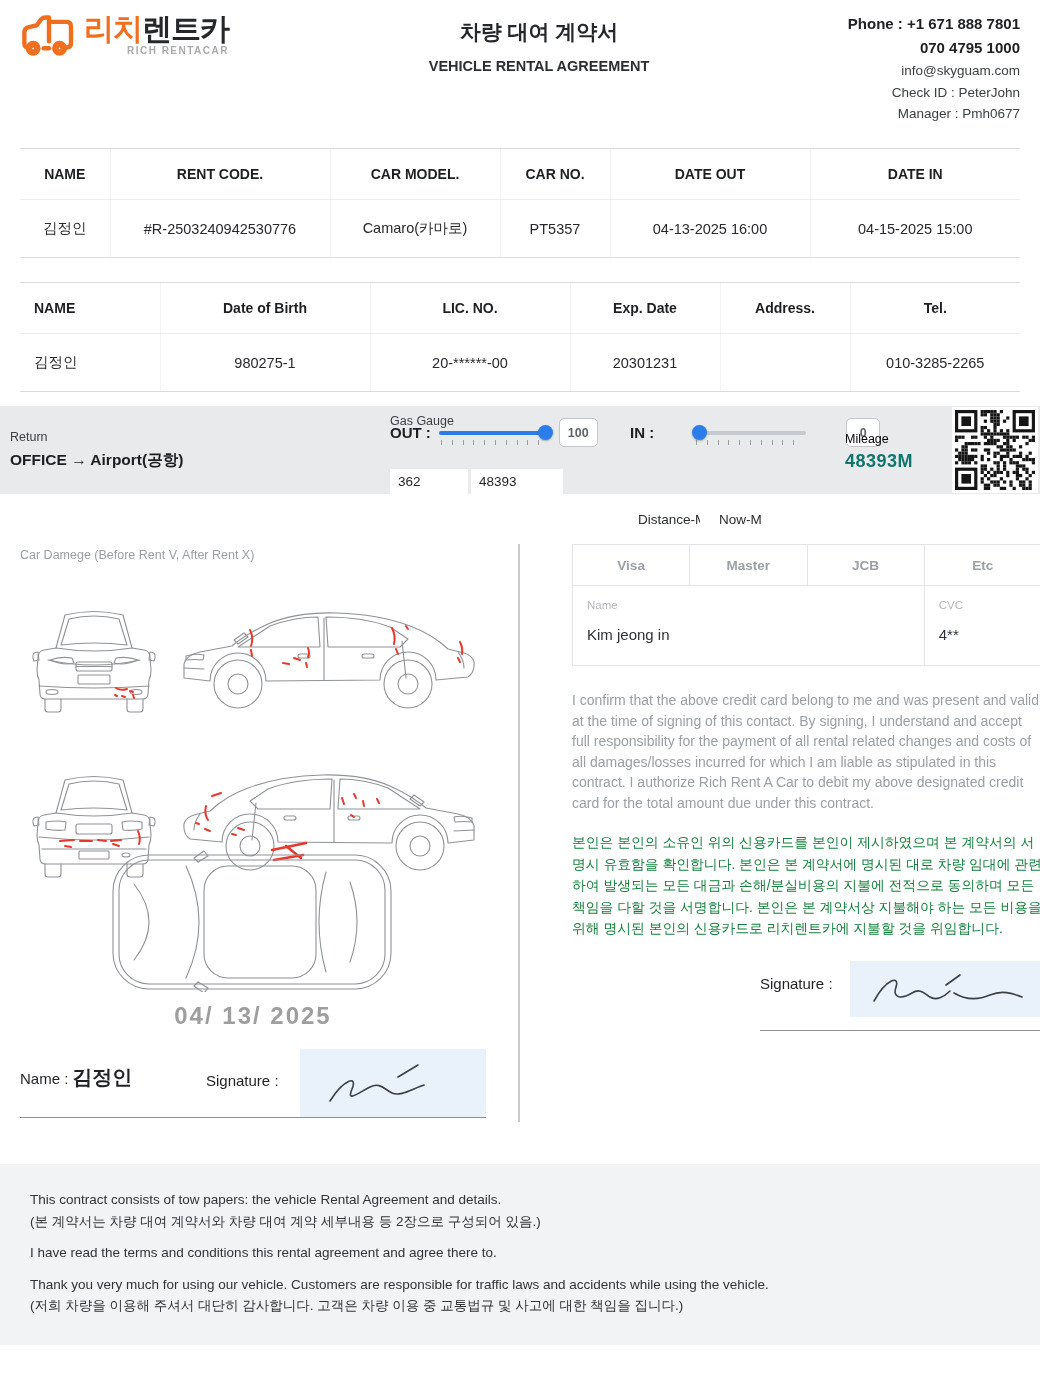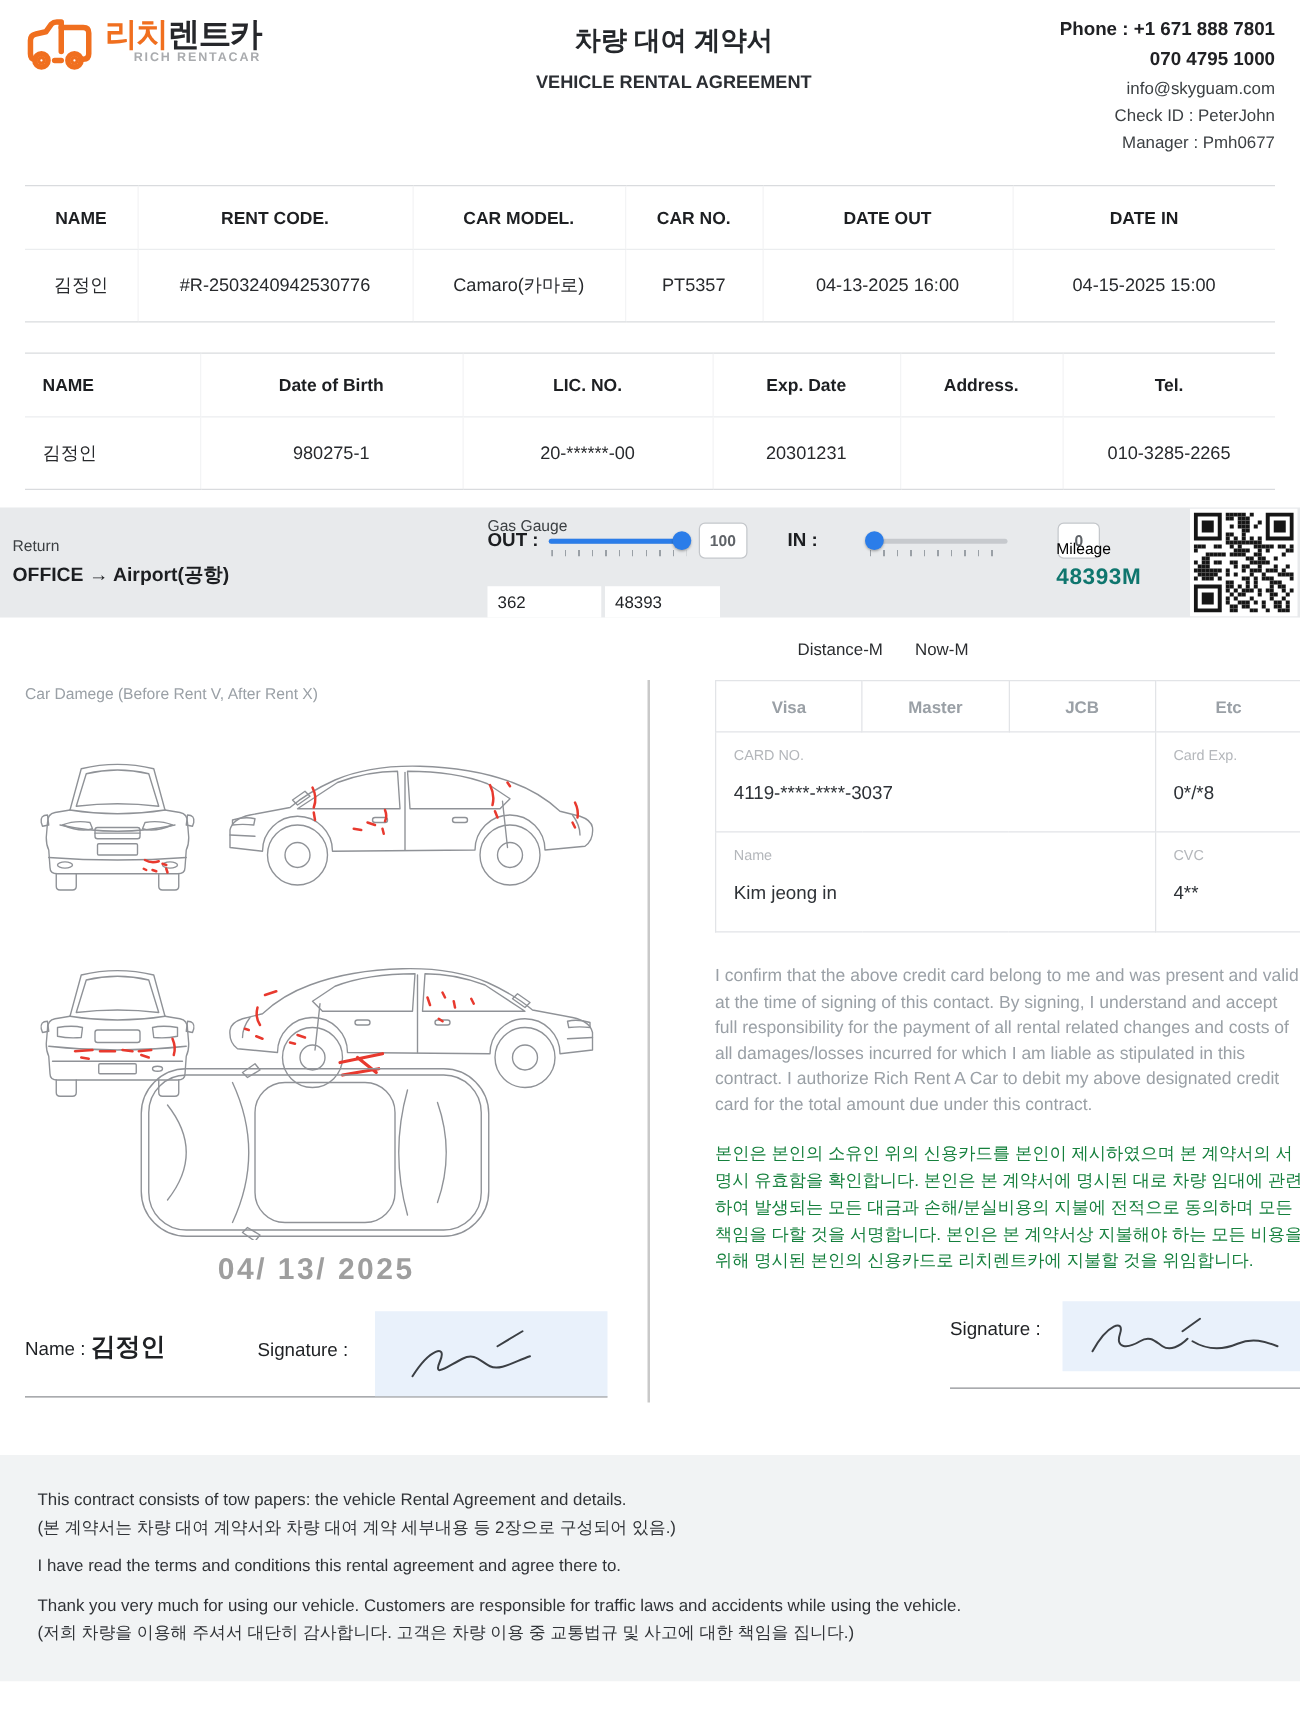--- a/index.html
+++ b/index.html
@@ -4,21 +4,21 @@
 <style>
   * { box-sizing:border-box; margin:0; padding:0; }
   body {
     width:1040px; height:1378px; margin:0 auto; background:#fff;
     font-family:"Liberation Sans", sans-serif; color:#222; position:relative; overflow:hidden;
   }
   
   .header { display:flex; padding:12px 20px 0 20px; height:148px; }
   .logo-block { width:250px; display:flex; align-items:flex-start; gap:6px; padding-top:2px; }
   .logo-text { line-height:1; }
-  .logo-kr { font-size:26px; font-weight:bold; letter-spacing:-1px; }
+  .logo-kr { font-size:30px; font-weight:bold; letter-spacing:-1px; }
   .logo-kr .orange { color:#f06f1f; }
   .logo-kr .dark { color:#26272b; }
   .logo-en { font-size:10px; color:#a9abae; font-weight:bold; letter-spacing:1.5px; margin-top:2px; text-align:right; }
   .title-block { flex:1; text-align:center; padding-top:6px; }
   .title-kr { font-size:21px; font-weight:bold; color:#24272b; }
   .title-en { font-size:14.5px; font-weight:bold; color:#2b2e33; margin-top:12px; }
   .contact-block { width:212px; text-align:right; font-size:13.5px; color:#3c4043; line-height:1.6; }
   .contact-block .big { font-weight:bold; font-size:15px; color:#202124; }
   
   .info-table { width:1000px; margin:0 20px; border-collapse:collapse; table-layout:fixed; }
@@ -43,21 +43,21 @@
   .gauge-name { font-size:15px; font-weight:bold; color:#1c1e21; margin-right:8px; }
   .slider { width:112px; height:4px; background:#c6c9cd; border-radius:2px; position:relative; margin-right:8px; cursor:pointer; }
   .slider .fill { position:absolute; left:0; top:0; height:4px; border-radius:2px; background:#2b7de9; }
   .slider .thumb { width:15px; height:15px; border-radius:50%; background:#2b7de9; position:absolute; top:-5.5px; box-shadow:0 1px 2px rgba(0,0,0,.3); }
   .slider .ticks { position:absolute; left:2px; right:2px; top:9px; height:5px;
      background-image:repeating-linear-gradient(90deg,#9aa0a6 0 1px,transparent 1px 10.8px); }
   .valbox { min-width:34px; height:29px; background:#fff; border:1px solid #c4c7cb; border-radius:5px;
      font-size:12.5px; font-weight:bold; color:#5f6368; display:flex; align-items:center; justify-content:center; padding:0 8px; }
   .gauge-inputs { position:absolute; top:63px; display:flex; gap:3px; }
   .gauge-inputs.out { left:390px; } .gauge-inputs.in { left:630px;margin-top:38px; }
-  .gauge-input { width:91px; height:25px; border:none; background:#fff; font-size:13.5px; color:#1f2124;
+  .gauge-input { width:78px; height:25px; border:none; background:#fff; font-size:13.5px; color:#1f2124;
      padding:0 8px; font-family:"Liberation Sans", sans-serif; }
   .gauge-input.small { width:92px; }
   .gauge-input::placeholder { color:#2a2c2f; opacity:1; }
   .mileage-block { position:absolute; left:845px; top:26px; }
   .mileage-label { font-size:12.5px; color:#000000; }
   .mileage-value { font-size:18px; font-weight:bold; color:#0f766e; margin-top:5px; letter-spacing:.5px; }
   .qr-wrap { position:absolute; right:2px; top:1px; width:86px; height:86px; background:#fff; padding:3px; }
   
   .main { position:relative; height:600px; margin-top:44px; }
   .divider { position:absolute; left:518px; top:6px; height:578px; width:1.5px; background:#c9c9c9; }
@@ -579,30 +579,20 @@
         </colgroup>
       <tbody>
           <tr>
         <th>Visa</th>
         <th>Master</th>
         <th>JCB</th>
         <th>Etc</th>
       </tr>
       <tr>
         <td colspan="3">
-          <div class="fld-label">CARD NO.</div>
-          <div class="fld-value">4119-****-****-3037</div>
-        </td>
-        <td>
-          <div class="fld-label">Card Exp.</div>
-          <div class="fld-value">0*/*8</div>
-        </td>
-      </tr>
-      <tr>
-        <td colspan="3">
           <div class="fld-label">Name</div>
           <div class="fld-value">Kim jeong in</div>
         </td>
         <td>
           <div class="fld-label">CVC</div>
           <div class="fld-value">4**</div>
         </td>
       </tr>
     </tbody>
       </table>

